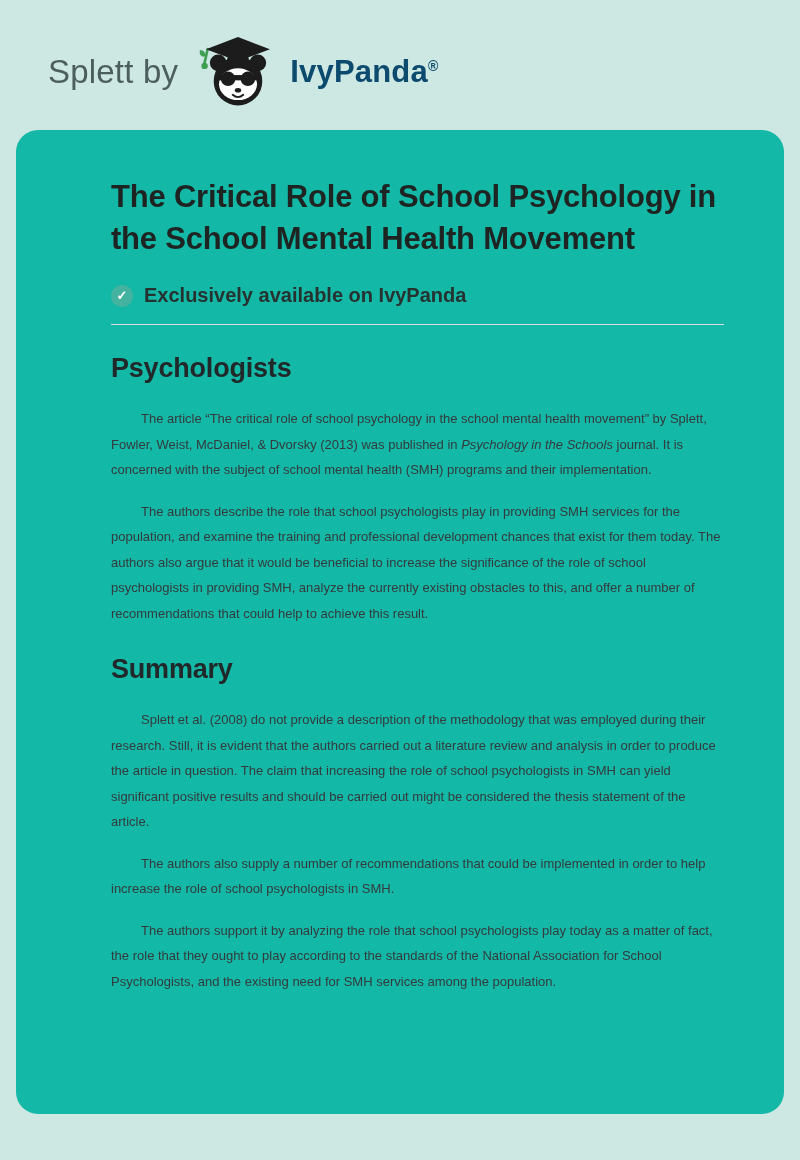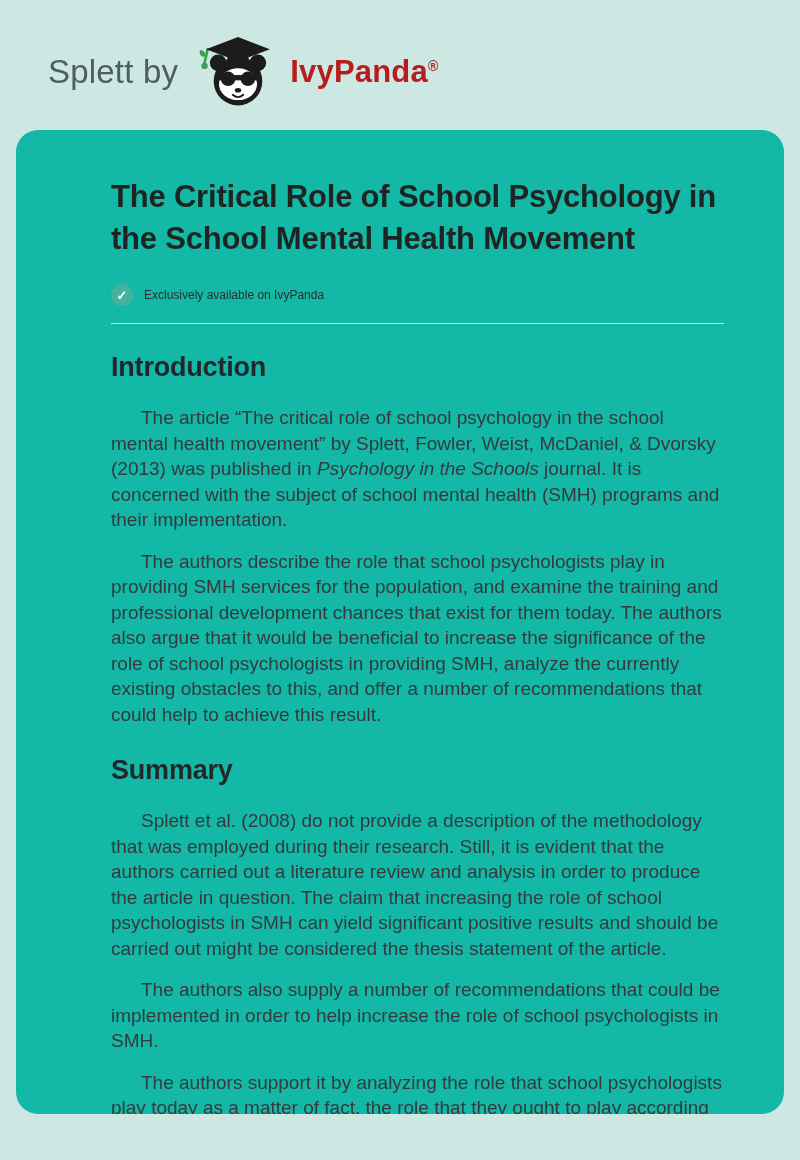--- a/index.html
+++ b/index.html
@@ -24,21 +24,21 @@
     letter-spacing: 0.2px;
   }
   .logo {
     width: 84px;
     height: 76px;
     margin: 0 10px 0 18px;
   }
   .brand {
     font-size: 31px;
     font-weight: 700;
-    color: #b91c1c;
+    color: #0c4a6e;
     letter-spacing: 0.2px;
   }
   .brand sup { font-size: 14px; font-weight: 700; }
 
   
   .card {
     background: #14b8a6;
     border-radius: 22px;
     margin: 14px 16px 0 16px;
     padding: 46px 60px 60px 95px;
@@ -65,38 +65,38 @@
     background: #43b3a0;
     color: #ffffff;
     font-size: 13px;
     font-weight: 700;
     display: flex;
     align-items: center;
     justify-content: center;
     flex: 0 0 auto;
   }
   .badge-text {
-    font-size: 12px;
-    font-weight: 400;
+    font-size: 20px;
+    font-weight: 700;
     color: #253230;
   }
   .divider {
     border-top: 1px solid #dadada;
     margin-top: 17px;
   }
   h2.section {
     font-size: 27px;
     font-weight: 700;
     color: #20282a;
     margin-top: 28px;
     margin-bottom: 22px;
     letter-spacing: -0.2px;
   }
   p.body {
-    font-size: 19px;
+    font-size: 13px;
     color: #343a3d;
     line-height: 25.5px;
     text-indent: 30px;
     margin-bottom: 16px;
   }
   p.body:last-child { margin-bottom: 0; }
 </style>
 </head>
 <body>
 
@@ -132,21 +132,21 @@
 <main class="card">
   <h1 class="title">The Critical Role of School Psychology in the School Mental Health Movement</h1>
 
   <div class="badge">
     <span class="badge-icon">✓</span>
     <span class="badge-text">Exclusively available on IvyPanda</span>
   </div>
 
   <div class="divider"></div>
 
-  <h2 class="section">Introduction</h2>
+  <h2 class="section">Psychologists</h2>
 
   <p class="body"><span>The article “The critical role of school psychology in the school mental health movement” by Splett, Fowler, Weist, McDaniel, &amp; Dvorsky (2013) was published in </span><i>Psychology in the Schools</i><span> journal. It is concerned with the subject of school mental health (SMH) programs and their implementation.</span></p>
 
   <p class="body">The authors describe the role that school psychologists play in providing SMH services for the population, and examine the training and professional development chances that exist for them today. The authors also argue that it would be beneficial to increase the significance of the role of school psychologists in providing SMH, analyze the currently existing obstacles to this, and offer a number of recommendations that could help to achieve this result.</p>
 
   <h2 class="section">Summary</h2>
 
   <p class="body">Splett et al. (2008) do not provide a description of the methodology that was employed during their research. Still, it is evident that the authors carried out a literature review and analysis in order to produce the article in question. The claim that increasing the role of school psychologists in SMH can yield significant positive results and should be carried out might be considered the thesis statement of the article.</p>
   <p class="body">The authors also supply a number of recommendations that could be implemented in order to help increase the role of school psychologists in SMH.</p>
   <p class="body">The authors support it by analyzing the role that school psychologists play today as a matter of fact, the role that they ought to play according to the standards of the National Association for School Psychologists, and the existing need for SMH services among the population.</p>

